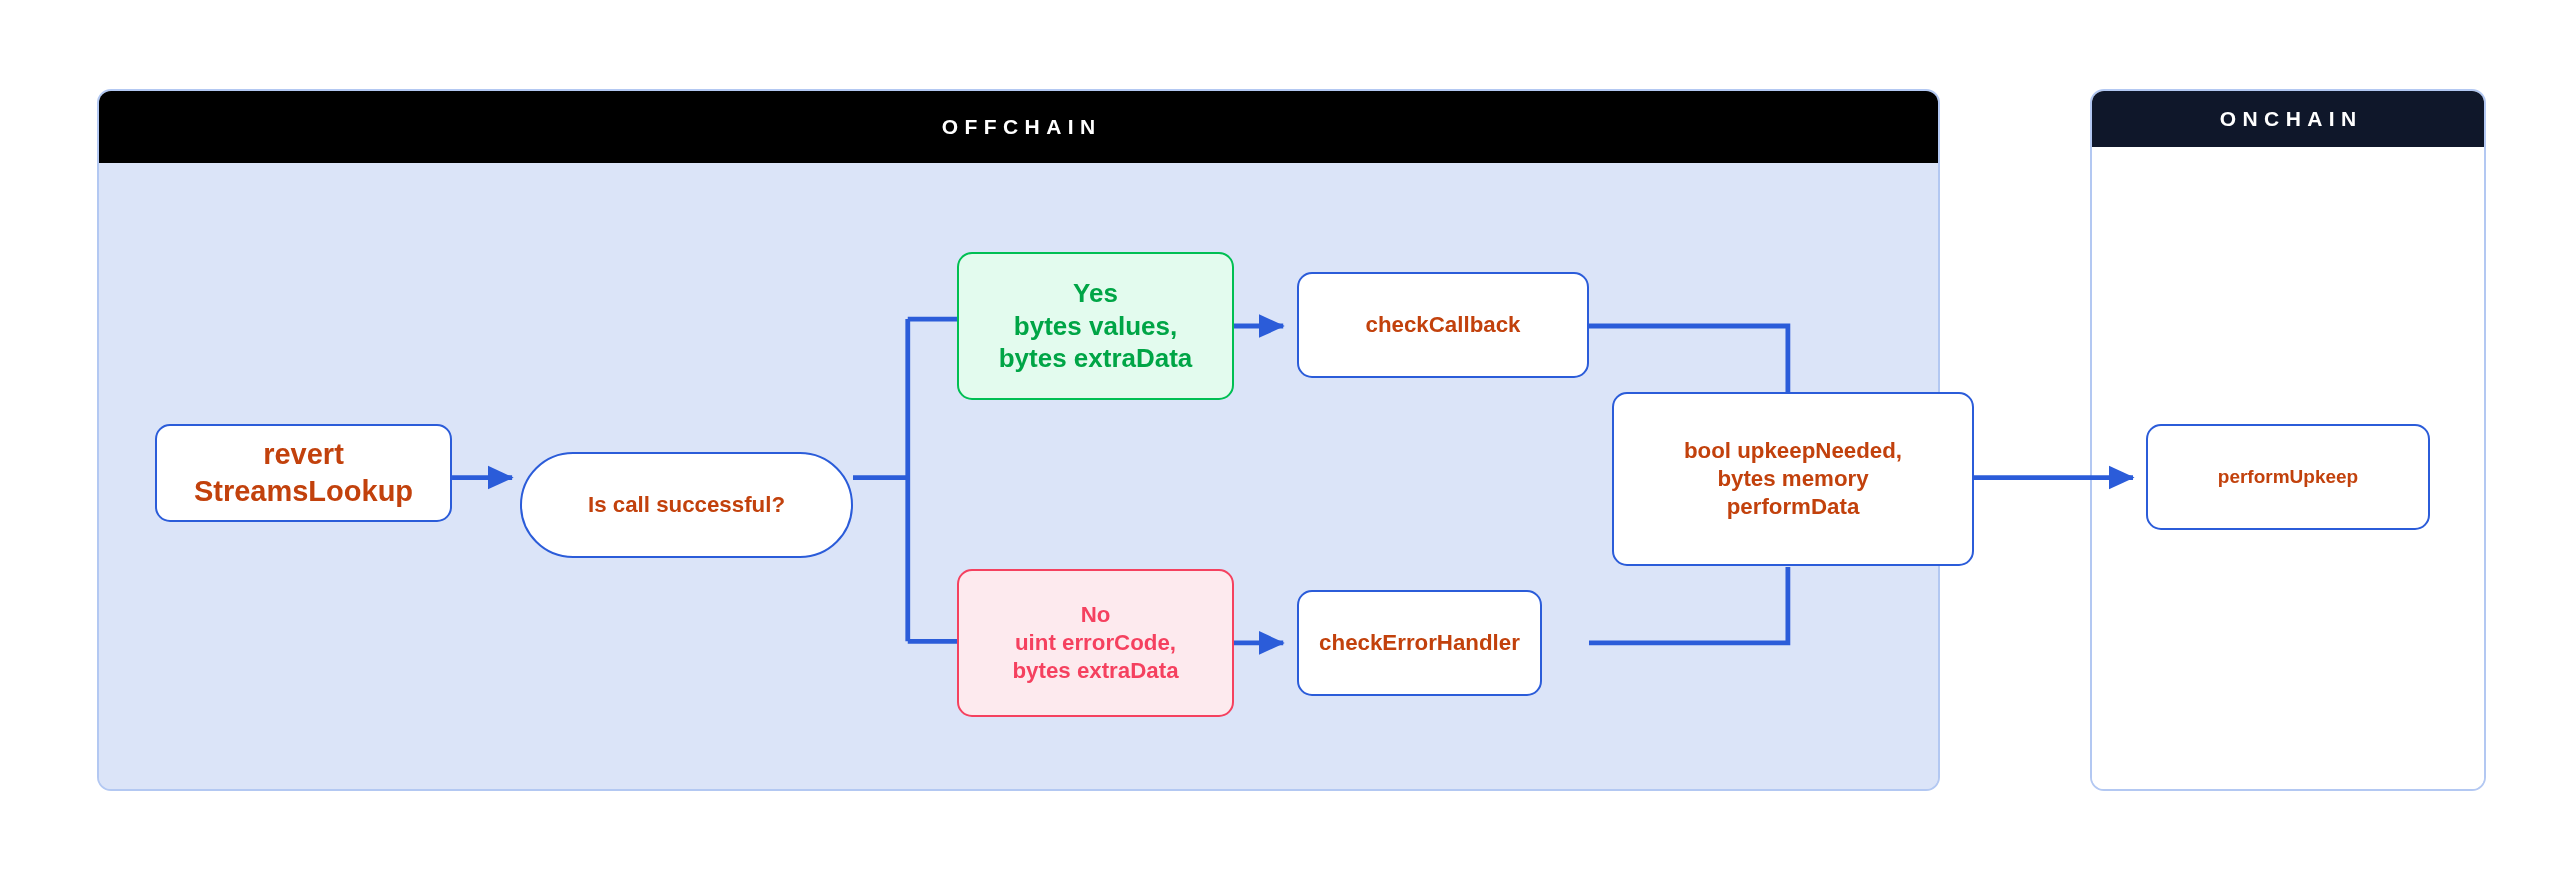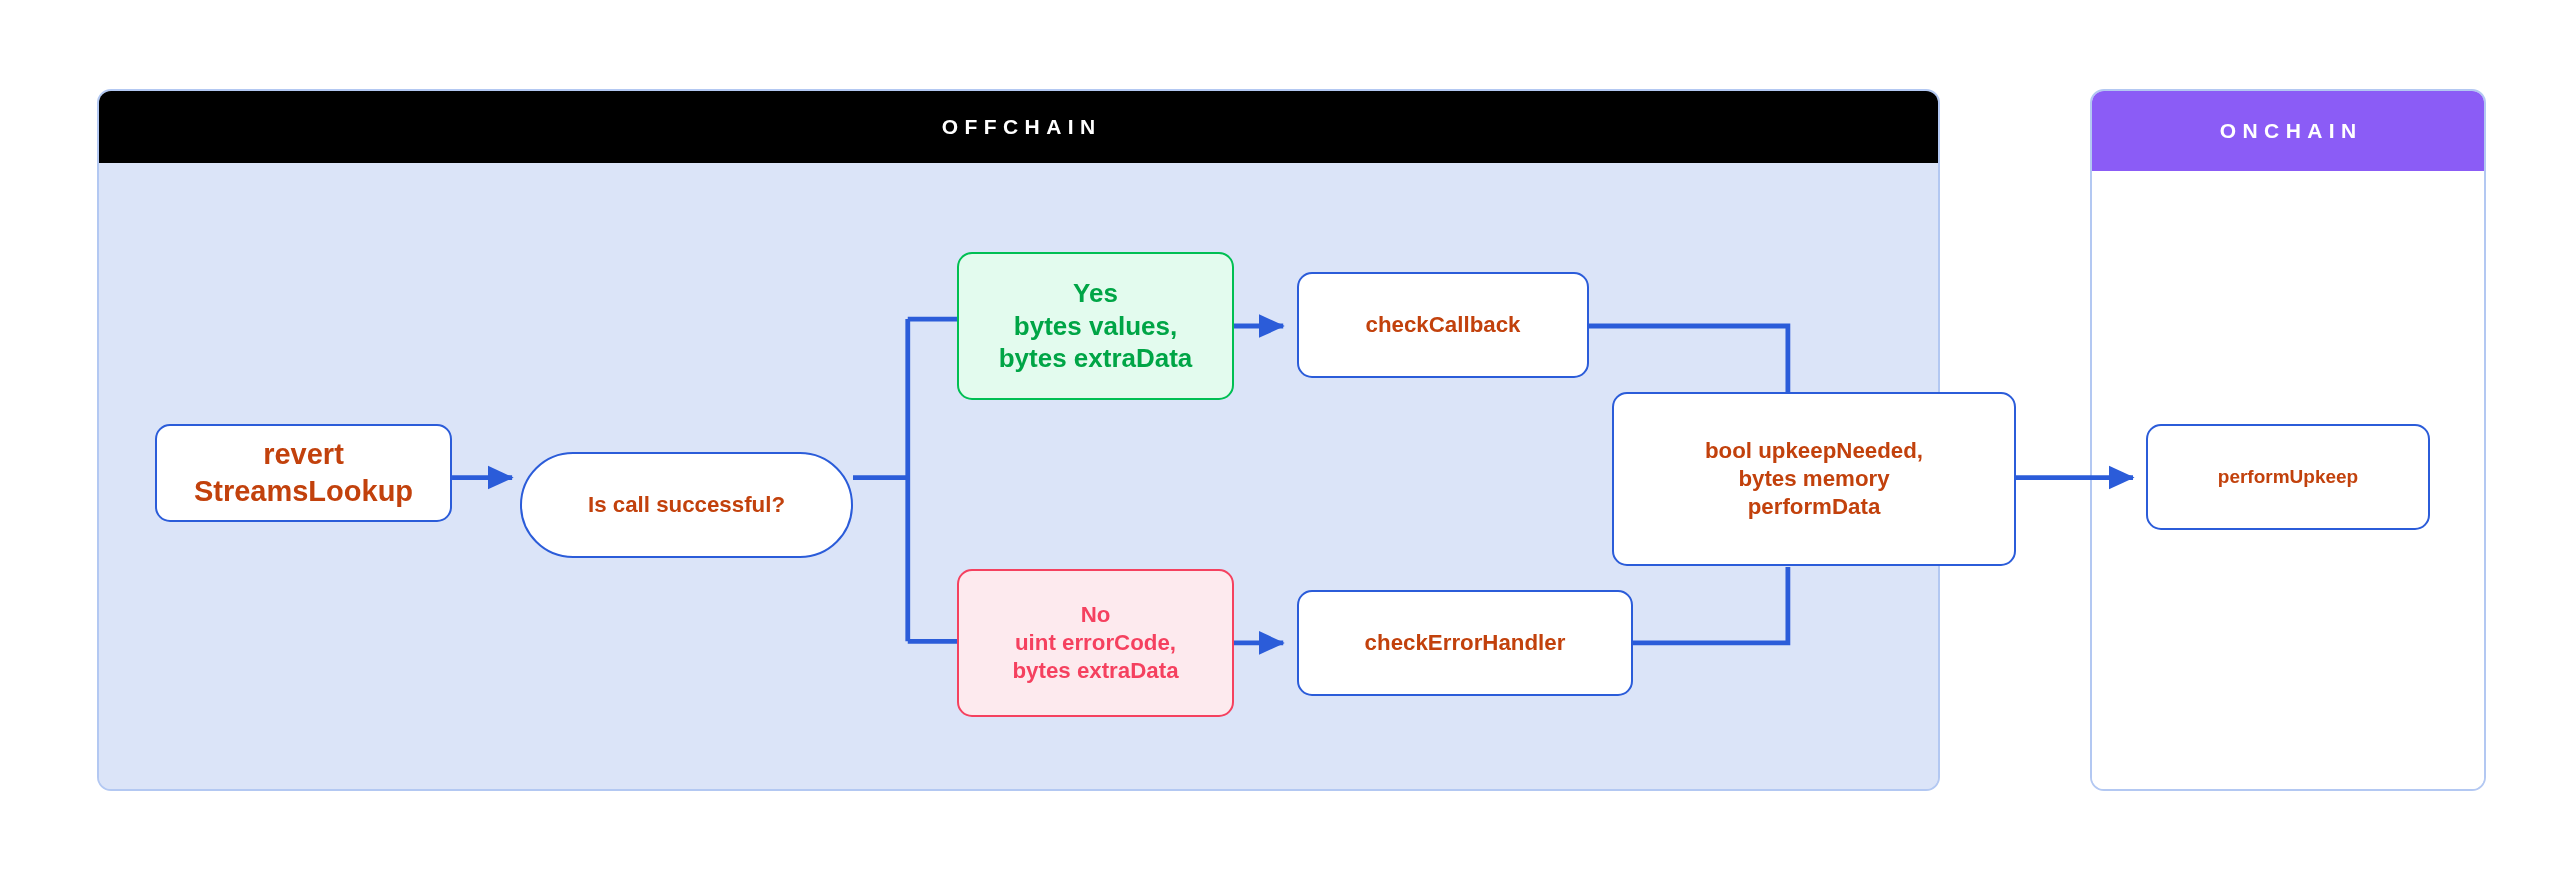--- a/index.html
+++ b/index.html
@@ -73,22 +73,22 @@
 
   #onchain-panel {
     left: 2090px;
     top: 89px;
     width: 396px;
     height: 702px;
     border: 2.1px solid #b3c8f2;
     background: #ffffff;
   }
   #onchain-panel .panel-header {
-    height: 80px;
-    background: #8b5cf6;
+    height: 56px;
+    background: #0f172a;
   }
   #onchain-panel .panel-body {
     top: 62px;
     height: 640px;
     background: #ffffff;
   }
 
   
   #wires {
     position: absolute;
@@ -129,22 +129,22 @@
     background: #fdeaee;
     border-color: #f5415f;
     color: #f5415f;
   }
 
   #node-revert          { left: 155px;  top: 424px;  width: 297px;  height: 98px;  font-size: 29px; }
   #node-decision        { left: 520px;  top: 424px;  width: 333px;  height: 106px;  font-size: 22.3px; }
   #node-yes            { left: 957px; top: 252px;  width: 277px;  height: 148px;  font-size: 26px; }
   #node-no             { left: 957px; top: 569px; width: 277px;  height: 148px;  font-size: 22.3px; }
   #node-checkcallback   { left: 1297px; top: 272px;  width: 292px;  height: 106px;  font-size: 22.3px; }
-  #node-checkerror      { left: 1297px; top: 590px; width: 336px;  height: 106px;  font-size: 22.3px; }
-  #node-upkeepneeded    { left: 1612px; top: 392px;  width: 404px;  height: 174px;  font-size: 22.3px; }
+  #node-checkerror      { left: 1297px; top: 590px; width: 245px;  height: 106px;  font-size: 22.3px; }
+  #node-upkeepneeded    { left: 1612px; top: 392px;  width: 362px;  height: 174px;  font-size: 22.3px; }
   #node-performupkeep   { left: 2146px; top: 424px;  width: 284px;  height: 106px;  font-size: 19px; }
 </style>
 </head>
 <body>
 
 <div id="canvas">
 
   <div class="panel" id="offchain-panel">
     <div class="panel-body"></div>
     <div class="panel-header">

